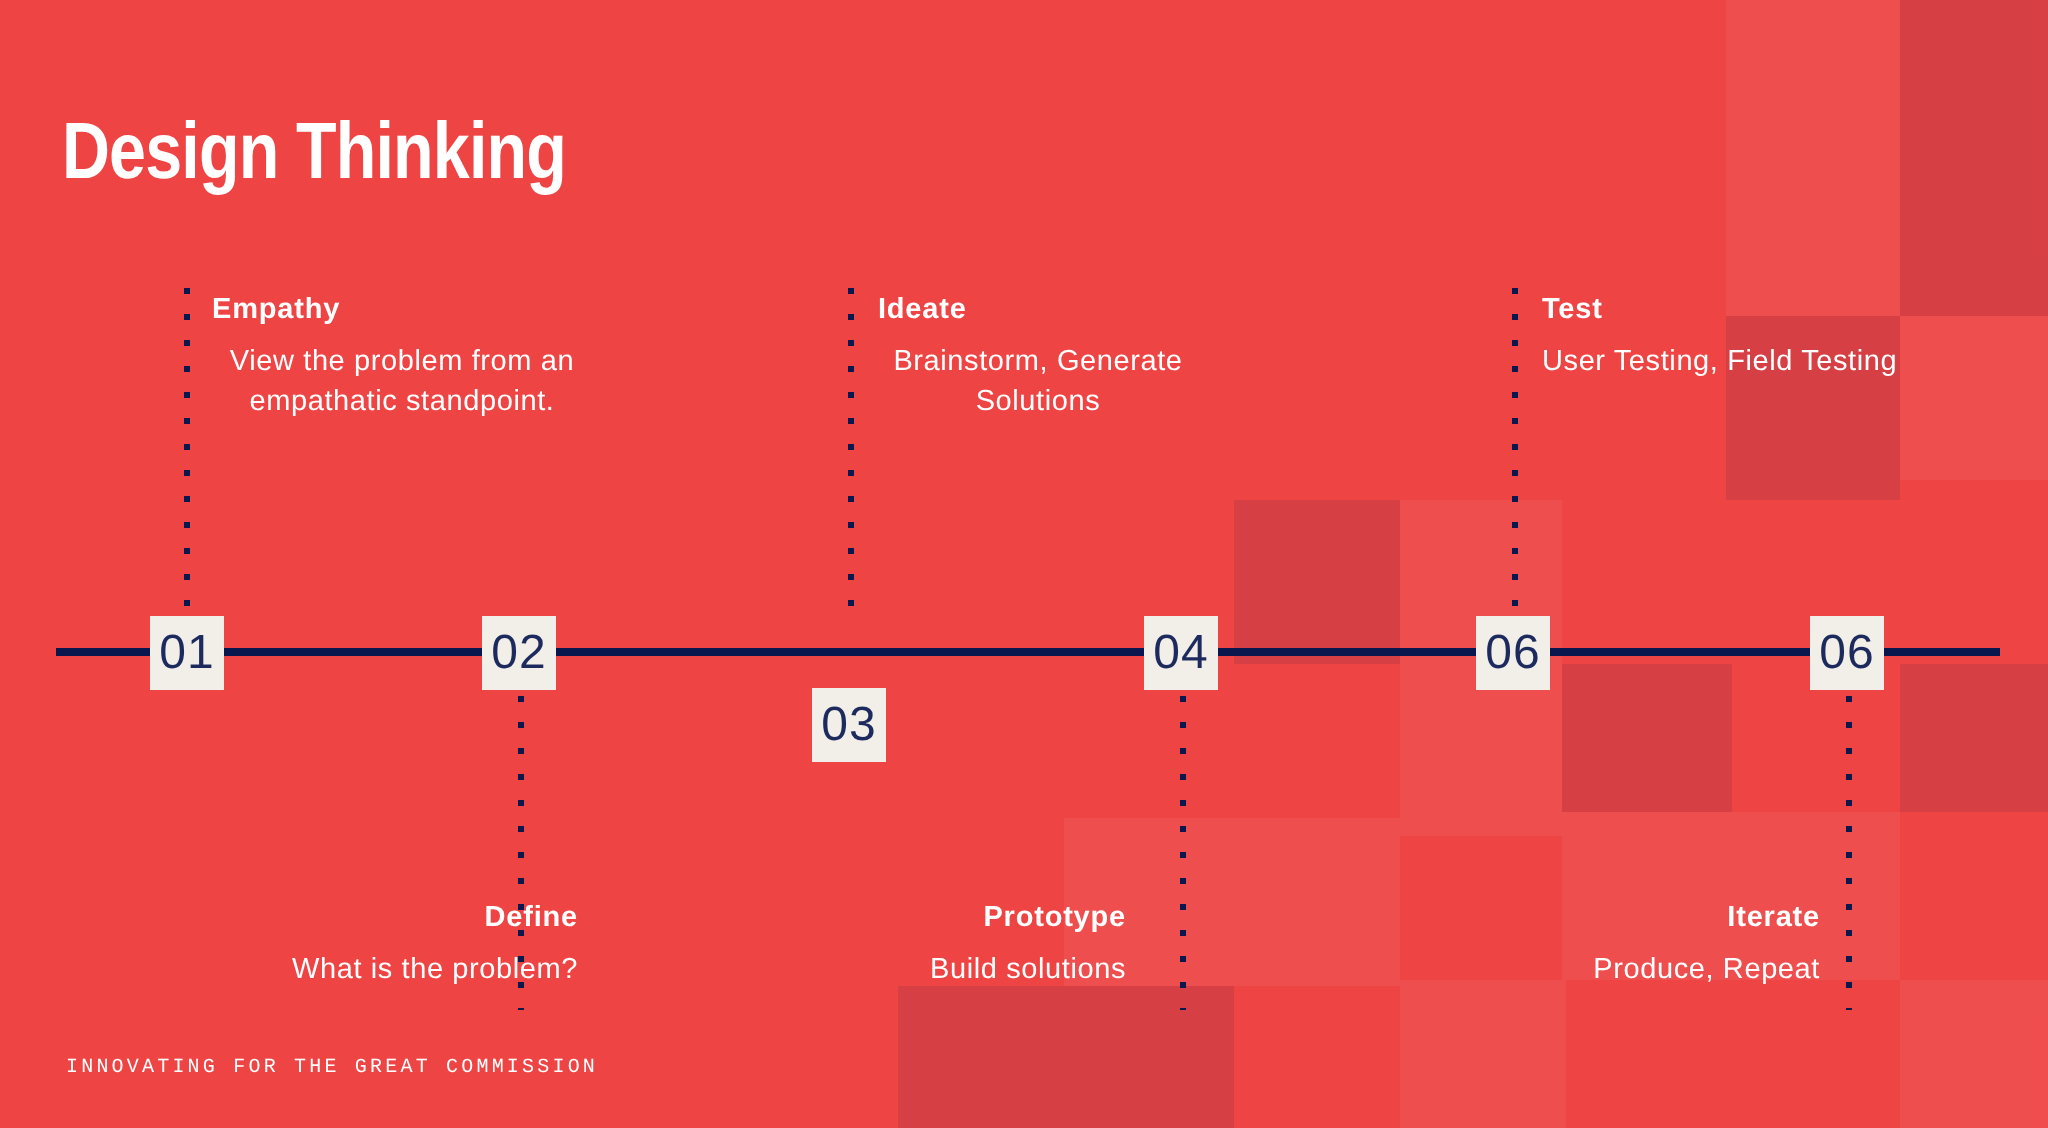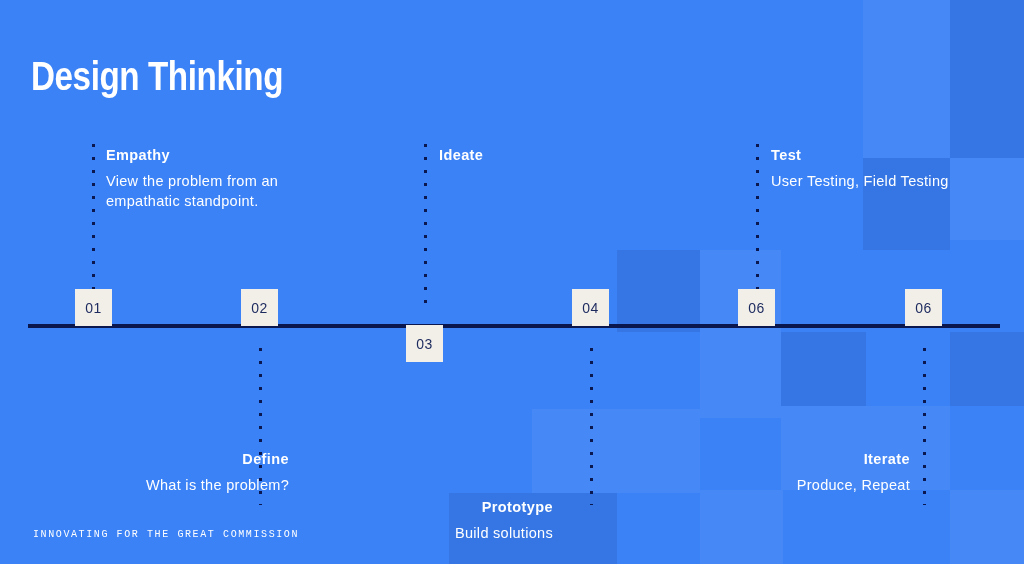--- a/index.html
+++ b/index.html
@@ -3,21 +3,21 @@
 <meta charset="utf-8">
 <style>
   * { margin: 0; padding: 0; box-sizing: border-box; }
   html, body { width: 1024px; height: 564px; }
   body { font-family: "Liberation Sans", "DejaVu Sans", sans-serif; }
 
   .slide {
     position: relative;
     width: 1024px;
     height: 564px;
-    background: #3b82f6;
+    background: #ef4444;
     overflow: hidden;
   }
 
   
   .tile { position: absolute; }
   .tile.light { background: rgba(255,255,255,0.055); }
   .tile.dark  { background: rgba(2,22,73,0.10); }
 
   .main-title {
     position: absolute;
@@ -43,52 +43,53 @@
     width: 3px;
     background: repeating-linear-gradient(to bottom, #0B1850 0px, #0B1850 3px, transparent 3px, transparent 13px);
   }
   .dotted.above { top: 144px; height: 160px; }
   .dotted.below { top: 348px; height: 157px; }
   .d1 { left: 92px; }  .d3 { left: 424px; }  .d5 { left: 756px; }
   .d2 { left: 259px; } .d4 { left: 590px; }  .d6 { left: 923px; }
 
   .num-box {
     position: absolute;
-    top: 289px;
+    top: 308px;
     width: 37px; height: 37px;
     background: #F2EFE9;
     color: #1D2A5E;
-    font-size: 14px;
+    font-size: 24px;
     letter-spacing: 0.5px;
     display: flex; align-items: center; justify-content: center;
     z-index: 2;
   }
   .b1 { left: 75px; }  .b2 { left: 241px; } .b3 { left: 406px; margin-top: 36px; }
   .b4 { left: 572px; } .b5 { left: 738px; } .b6 { left: 905px; }
 
   .label { position: absolute; color: #ffffff; }
   .label .step-title {
     font-size: 14.5px;
     font-weight: bold;
     letter-spacing: 0.4px;
     margin-bottom: 9px;
   }
   .label .step-desc {
     font-size: 14.5px;
     letter-spacing: 0.3px;
     line-height: 1.35;
+    text-align: center;
   }
   .label.above { top: 147px; text-align: left; }
   .label.below { top: 451px; text-align: right; }
 
   .l1 { left: 106px; } .l1 .step-desc { width: 190px; }
   .l3 { left: 439px; } .l3 .step-desc { width: 160px; }
   .l5 { left: 771px; } .l5 .step-desc { white-space: nowrap; }
   .l2 { right: 735px; } .l2 .step-desc { white-space: nowrap; }
-  .l4 { right: 471px; margin-top: 48px; } .l4 .step-desc { white-space: nowrap; }
+  .l4 { right: 461px; } .l4 .step-desc { white-space: nowrap; }
   .l6 { right: 114px; } .l6 .step-desc { white-space: nowrap; }
 
   .tagline {
     position: absolute;
     left: 33px; top: 529px;
     color: #ffffff;
     font-family: "Liberation Mono", "DejaVu Sans Mono", monospace;
     font-size: 10px;
     letter-spacing: 1.6px;
     white-space: nowrap;
@@ -136,20 +137,21 @@
   <div class="label above l1">
     <div class="step-title">Empathy</div>
     <div class="step-desc">View the problem from an empathatic standpoint.</div>
   </div>
   <div class="label below l2">
     <div class="step-title">Define</div>
     <div class="step-desc">What is the problem?</div>
   </div>
   <div class="label above l3">
     <div class="step-title">Ideate</div>
+    <div class="step-desc">Brainstorm, Generate Solutions</div>
   </div>
   <div class="label below l4">
     <div class="step-title">Prototype</div>
     <div class="step-desc">Build solutions</div>
   </div>
   <div class="label below l6">
     <div class="step-title">Iterate</div>
     <div class="step-desc">Produce, Repeat</div>
   </div>
   <div class="label above l5">

